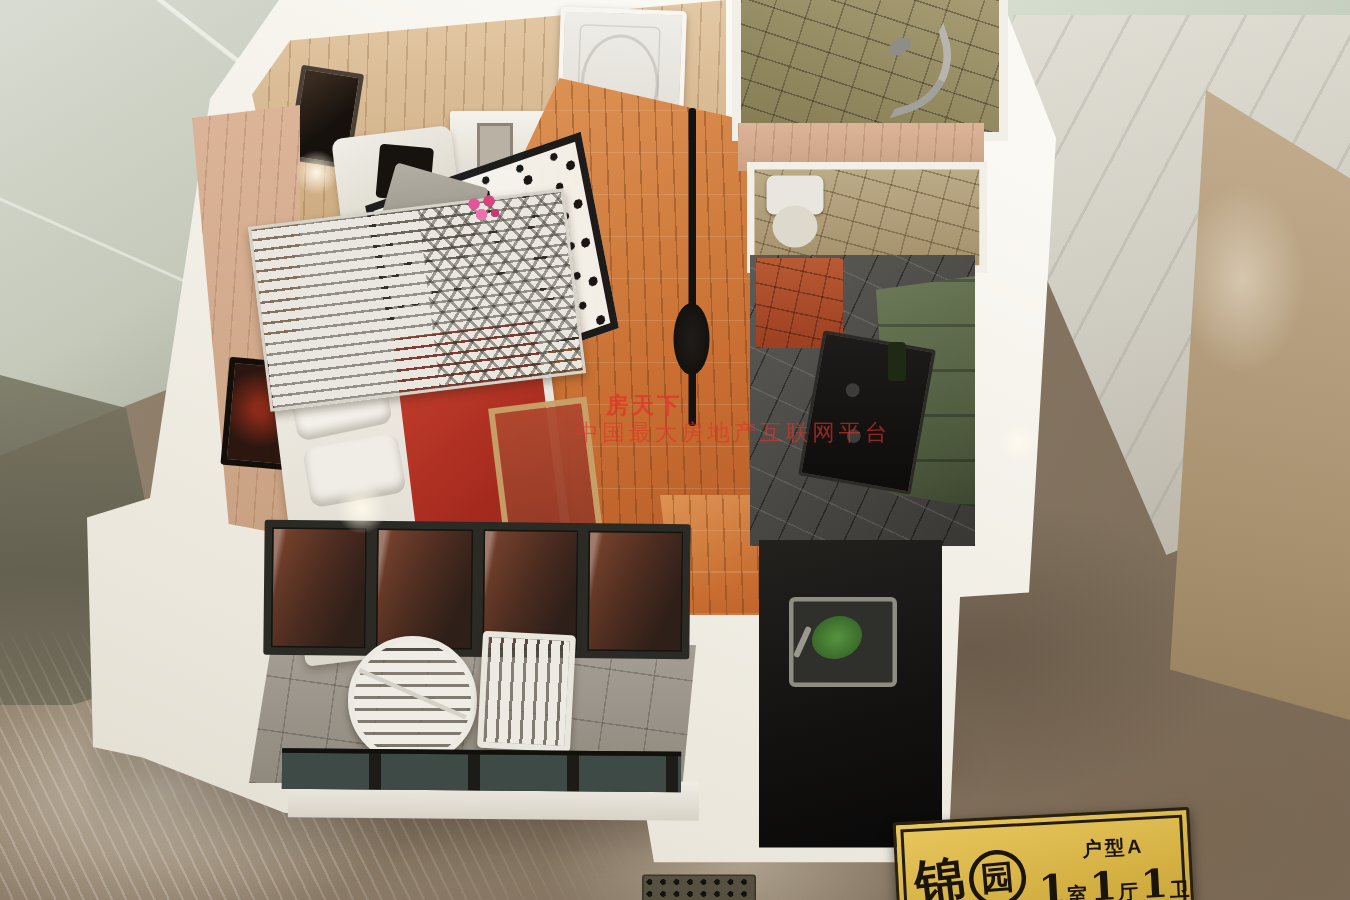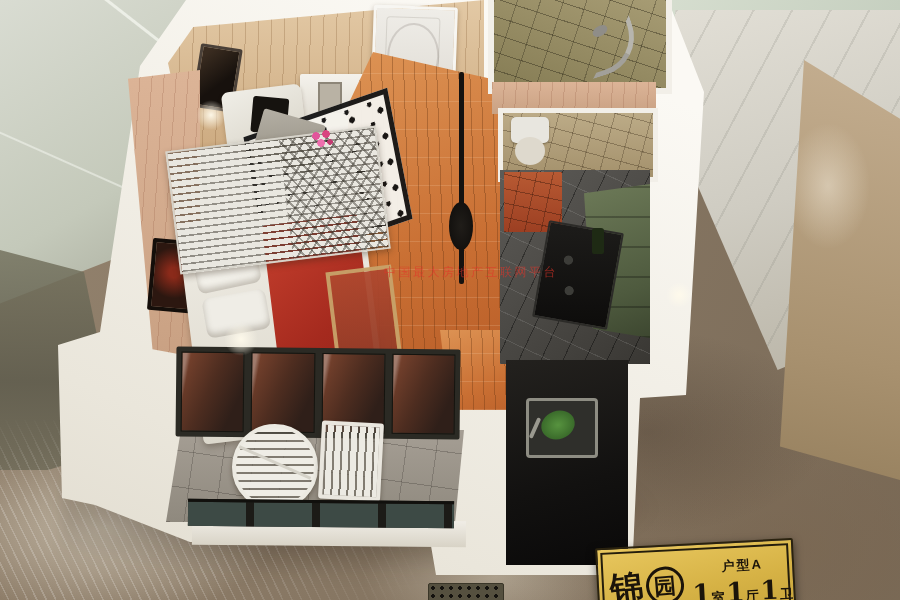--- a/index.html
+++ b/index.html
@@ -230,21 +230,21 @@
     transform:rotate(.5deg);z-index:7;}
 
   
   .glow{border-radius:50%;background:radial-gradient(rgba(255,250,235,.95), rgba(255,250,235,0) 70%);z-index:9;}
 
   
   .watermark{left:384px;top:263px;width:170px;z-index:20;color:rgba(226,52,40,.78);line-height:1;}
   .wm-cn{font-size:15px;font-weight:bold;letter-spacing:2px;margin-left:20px;}
   .wm-en{font-size:34px;font-weight:800;letter-spacing:0;margin-top:1px;
     font-family:"Liberation Sans",sans-serif;}
-  .wm-slogan{font-size:12px;letter-spacing:2.5px;margin-top:3px;white-space:nowrap;
+  .wm-slogan{font-size:15px;letter-spacing:2.5px;margin-top:3px;white-space:nowrap;
     color:rgba(226,52,40,.62);}
 
   
   .plaque{left:597px;top:543px;width:194px;height:78px;transform:rotate(-3deg);z-index:21;
     background:linear-gradient(170deg,#e8c75e 0%,#d6b245 55%,#c5a238 100%);
     border:2px solid #2a220f;border-radius:2px;box-shadow:0 3px 8px rgba(0,0,0,.5);}
   .plaque-inner{position:absolute;inset:3px;border:2px solid #241d0c;display:flex;
     align-items:center;padding:2px 6px;box-sizing:border-box;gap:8px;}
   .plaque-name{display:flex;align-items:center;gap:3px;color:#1b140a;
     font-family:"DejaVu Serif","Liberation Serif",serif;font-weight:900;}
@@ -345,20 +345,21 @@
   </div>
   <div class="s chair"></div>
   <div class="s railing"></div>
   <div class="s railing-ledge"></div>
 
   <div class="s glow" style="left:196px;top:100px;width:30px;height:30px;"></div>
   <div class="s glow" style="left:224px;top:322px;width:34px;height:34px;"></div>
   <div class="s glow" style="left:666px;top:282px;width:26px;height:26px;"></div>
 
   <div class="s watermark">
+    <div class="wm-cn">房天下</div>
     <div class="wm-slogan">中国最大房地产互联网平台</div>
   </div>
 
   <div class="s plaque">
     <div class="plaque-inner">
       <div class="plaque-name">
         <span class="name-char-a">锦</span>
         <span class="name-char-b">园</span>
       </div>
       <div class="plaque-right">

